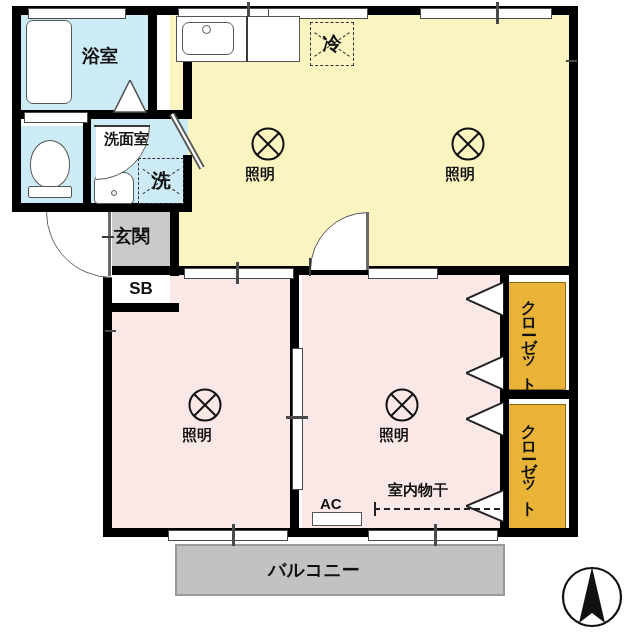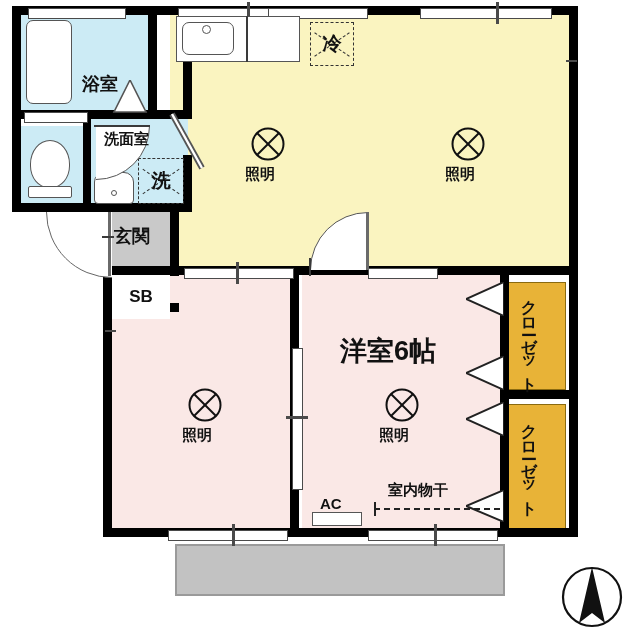--- a/index.html
+++ b/index.html
@@ -226,35 +226,35 @@
     <polygon points="38,0 38,34 0,17" fill="#ffffff" stroke="#222" stroke-width="2"></polygon>
   </svg>
   <svg class="abs" style="left:466px;top:402px;width:38px;height:34px;" viewBox="0 0 38 34">
     <polygon points="38,0 38,34 0,17" fill="#ffffff" stroke="#222" stroke-width="2"></polygon>
   </svg>
   <svg class="abs" style="left:466px;top:490px;width:38px;height:32px;" viewBox="0 0 38 32">
     <polygon points="38,0 38,32 0,16" fill="#ffffff" stroke="#222" stroke-width="2"></polygon>
   </svg>
 
 
-  <div class="lbl lbl-mid" style="left:82px;top:47px;margin-top:28px;">浴室</div>
+  <div class="lbl lbl-mid" style="left:82px;top:47px;">浴室</div>
 
   <div class="lbl lbl-sm" style="left:104px;top:131px;">洗面室</div>
 
   <div class="lbl lbl-mid" style="left:114px;top:227px;">玄関</div>
   <div class="tline" style="left:102px;top:236px;width:12px;height:2.2px;"></div>
 
 
-  <div class="lbl lbl-big" style="left:340px;top:338px;">洋室6帖</div>
-
+
+  <div class="lbl lbl-mid" style="left:268px;top:561px;">バルコニー</div>
 
   <div class="lbl lbl-vert" style="left:521px;top:288px;">クローゼット</div>
   <div class="lbl lbl-vert" style="left:521px;top:412px;">クローゼット</div>
 
-  <div class="sbbox" style="left:112px;top:275px;width:58px;height:44px;">
+  <div class="sbbox" style="left:112px;top:275px;width:58px;height:28px;">
     <span>SB</span>
   </div>
 
   <div class="lbl lbl-sm" style="left:320px;top:496px;">AC</div>
   <div class="fix" style="left:312px;top:512px;width:50px;height:14px;"></div>
 
   <div class="lbl lbl-sm" style="left:388px;top:482px;">室内物干</div>
   <div class="abs" style="left:374px;top:508px;width:126px;height:0;
               border-top:2.4px dashed #222;"></div>
   <div class="abs" style="left:374px;top:502px;width:2.4px;height:14px;background:#222;"></div>

